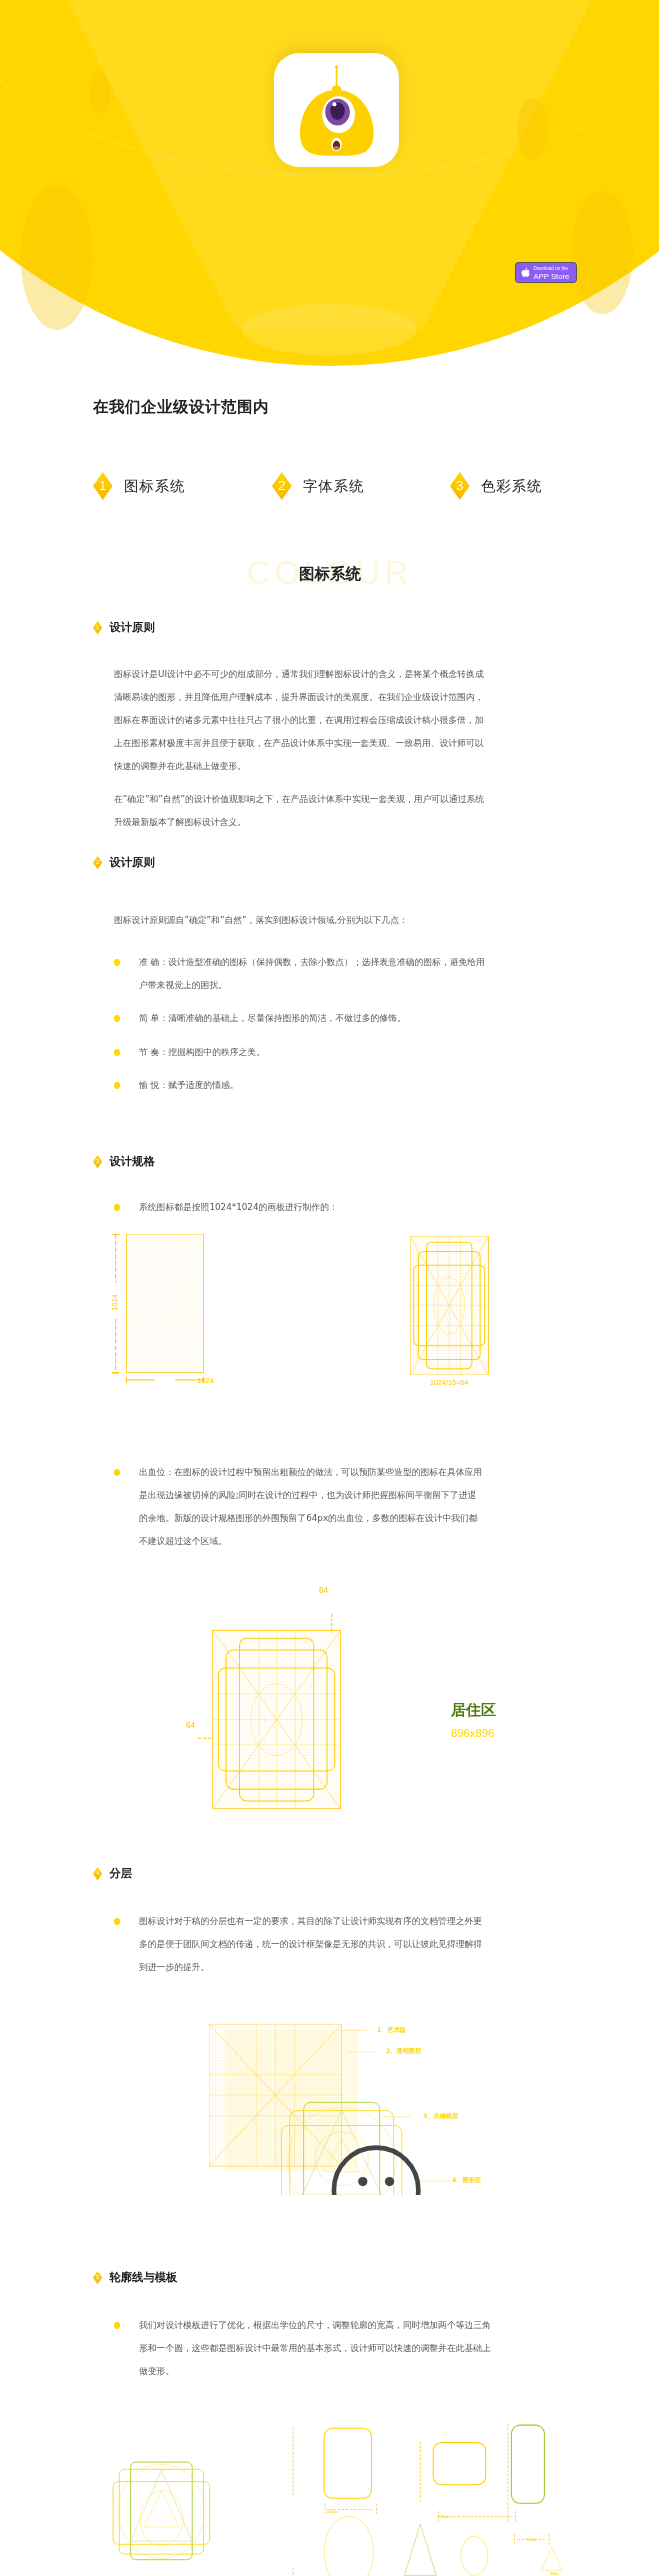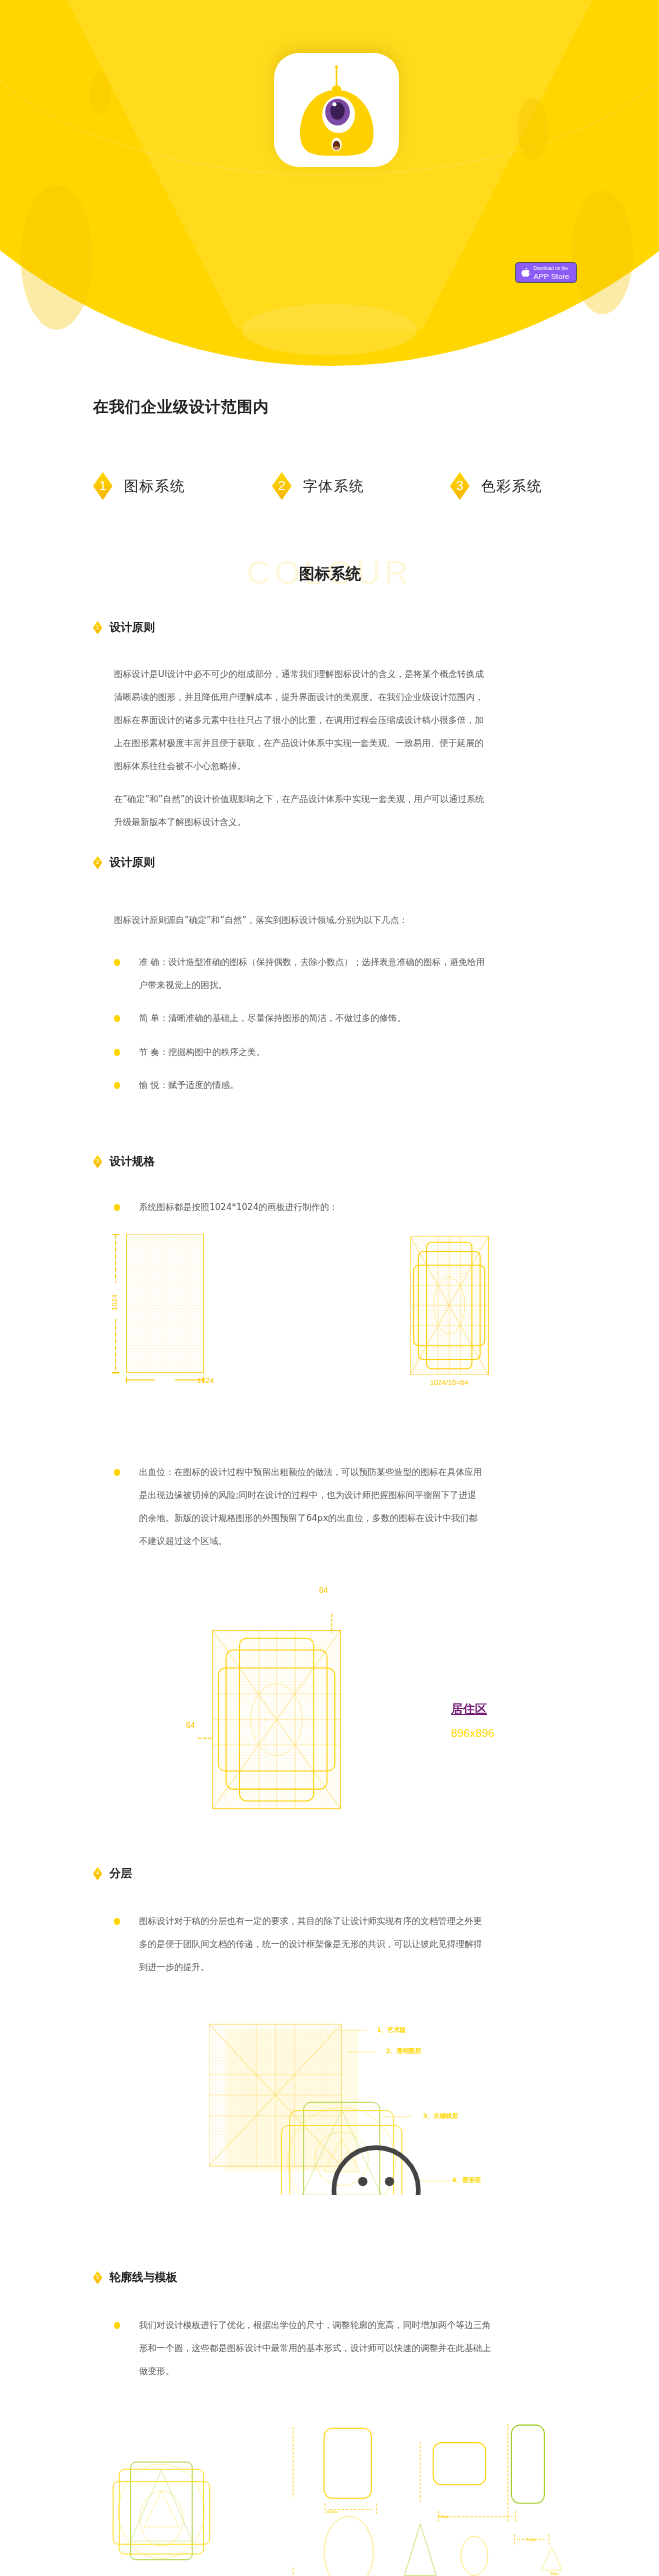--- a/index.html
+++ b/index.html
@@ -129,21 +129,21 @@
 
 <div class="sub-head" style="top:620px;">
   <div class="mini-diamond">
     <svg width="9.3" height="13.4" viewBox="0 0 18 26">
         <polygon points="9,0 18,13 9,26 0,13" fill="url(#dg)"></polygon>
       </svg>
     <span>1</span>
   </div>
   <span class="label">设计原则</span>
 </div>
-<div class="para" style="top:663px;">图标设计是UI设计中必不可少的组成部分，通常我们理解图标设计的含义，是将某个概念转换成清晰易读的图形，并且降低用户理解成本，提升界面设计的美观度。在我们企业级设计范围内，图标在界面设计的诸多元素中往往只占了很小的比重，在调用过程会压缩成设计稿小很多倍，加上在图形素材极度丰富并且便于获取，在产品设计体系中实现一套美观、一致易用、便于延展的图标体系往往会被不小心忽略掉。</div>
+<div class="para" style="top:663px;">图标设计是UI设计中必不可少的组成部分，通常我们理解图标设计的含义，是将某个概念转换成清晰易读的图形，并且降低用户理解成本，提升界面设计的美观度。在我们企业级设计范围内，图标在界面设计的诸多元素中往往只占了很小的比重，在调用过程会压缩成设计稿小很多倍，加上在图形素材极度丰富并且便于获取，在产品设计体系中实现一套美观、一致易用、设计师可以快速的调整并在此基础上做变形。</div>
 <div class="para" style="top:788px;">在”确定”和”自然”的设计价值观影响之下，在产品设计体系中实现一套美观，用户可以通过系统升级最新版本了解图标设计含义。</div>
 
 <div class="sub-head" style="top:855px;">
   <div class="mini-diamond">
     <svg width="9.3" height="13.4" viewBox="0 0 18 26">
         <polygon points="9,0 18,13 9,26 0,13" fill="url(#dg)"></polygon>
       </svg>
     <span>2</span>
   </div>
   <span class="label">设计原则</span>
@@ -215,21 +215,21 @@
   <line x1="156" y1="34" x2="156" y2="380" stroke="#ffd85a" stroke-width="0.8"></line>
   <line x1="192" y1="34" x2="192" y2="380" stroke="#ffd85a" stroke-width="0.8"></line>
   <line x1="32" y1="157" x2="280" y2="157" stroke="#ffd85a" stroke-width="0.8"></line>
   <line x1="32" y1="207" x2="280" y2="207" stroke="#ffd85a" stroke-width="0.8"></line>
   <line x1="32" y1="256" x2="280" y2="256" stroke="#ffd85a" stroke-width="0.8"></line>
   <rect x="84" y="49" width="144" height="316" rx="14" fill="none" stroke="#ffd000" stroke-width="2"></rect>
   <rect x="58" y="72" width="196" height="270" rx="14" fill="none" stroke="#ffd000" stroke-width="2"></rect>
   <rect x="43" y="107" width="226" height="200" rx="14" fill="none" stroke="#ffd000" stroke-width="2"></rect>
   <ellipse cx="156" cy="207" rx="50" ry="70" fill="none" stroke="#ffe066" stroke-width="1"></ellipse>
 </svg>
-<div class="dim-label" style="left:451px;top:1701px;font-size:12px;font-weight:bold;color:#701a75;text-decoration:underline;">居住区</div>
+<div class="dim-label" style="left:451px;top:1701px;font-size:15px;font-weight:bold;color:#4d7c0f;">居住区</div>
 <div class="dim-label" style="left:451px;top:1727px;font-size:11.3px;color:#ffd600;">896x896</div>
 
 <div class="sub-head" style="top:1866px;">
   <div class="mini-diamond">
     <svg width="9.3" height="13.4" viewBox="0 0 18 26">
         <polygon points="9,0 18,13 9,26 0,13" fill="url(#dg)"></polygon>
       </svg>
     <span>4</span>
   </div>
   <span class="label">分层</span>

